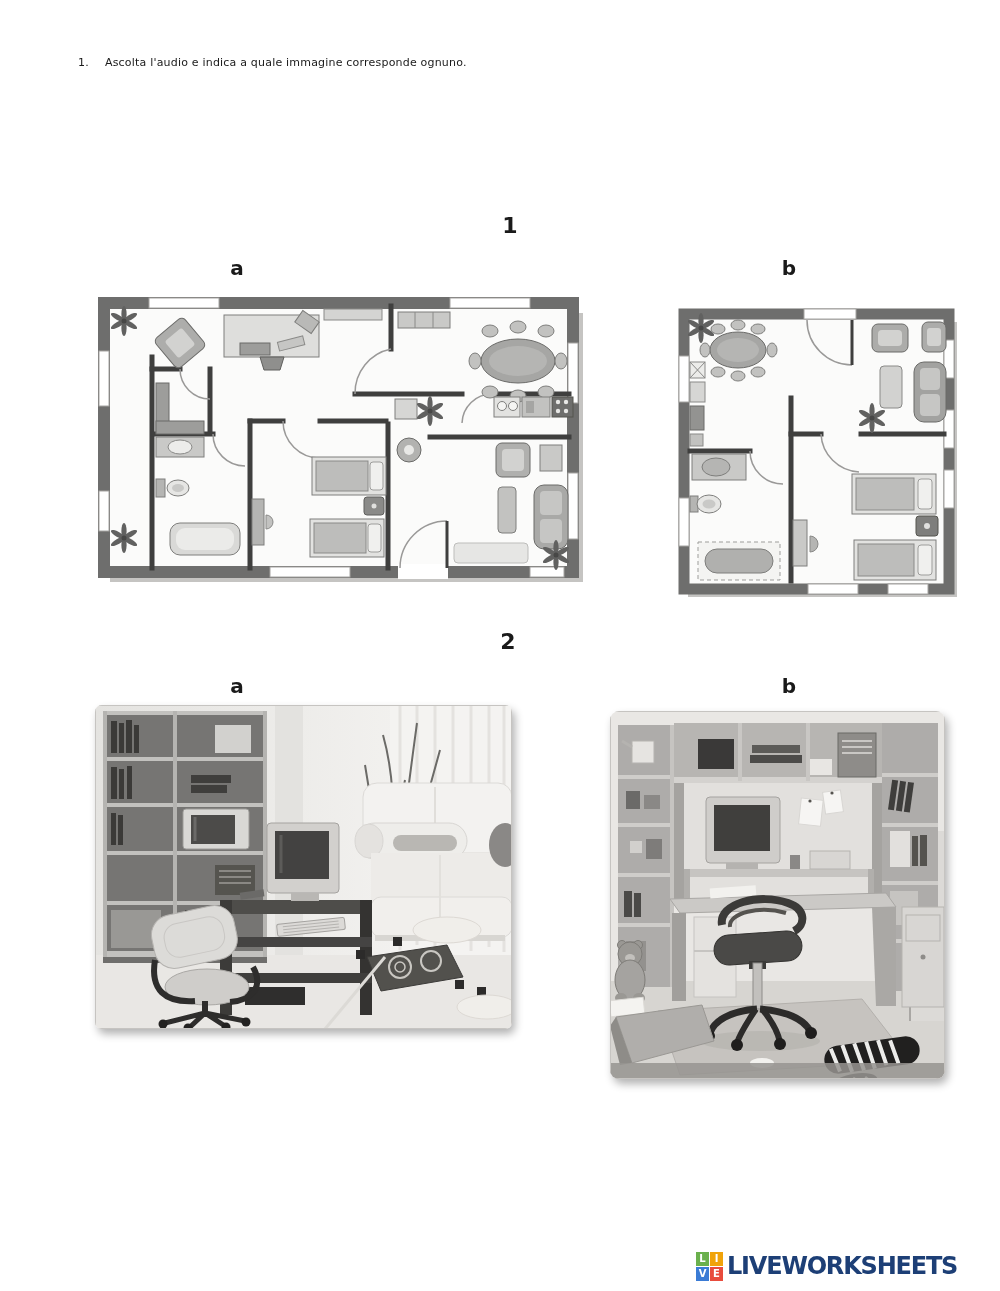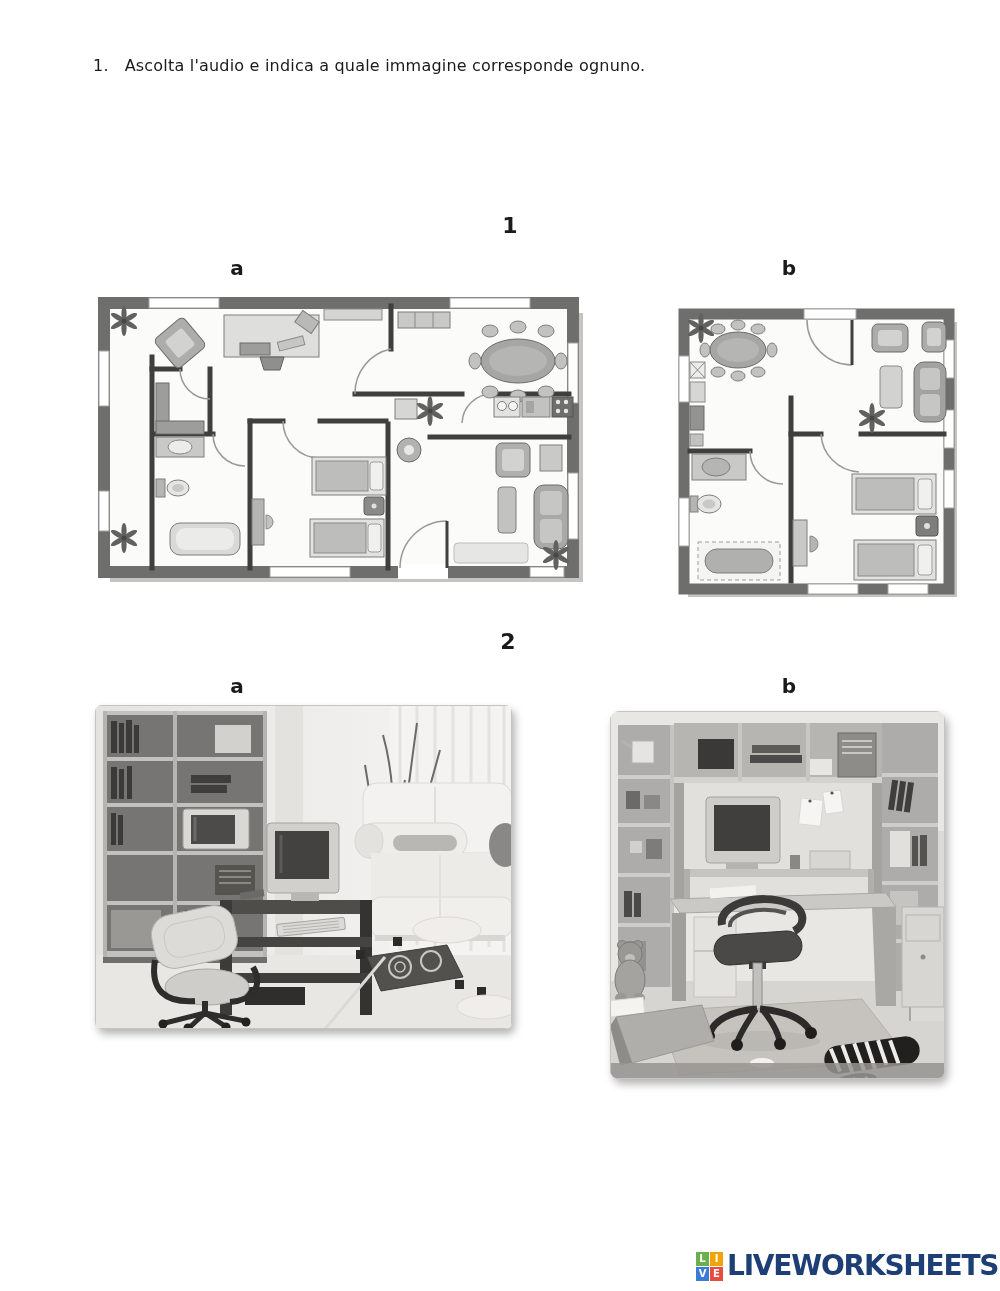--- a/index.html
+++ b/index.html
@@ -1,18 +1,18 @@
 <!DOCTYPE html>
 <html><head>
 <meta charset="utf-8">
 <style>
   html,body{margin:0;padding:0;background:#ffffff;}
   .page{position:relative;width:1000px;height:1291px;background:#ffffff;
         font-family:"DejaVu Sans",sans-serif;color:#1a1a1a;overflow:hidden;}
-  .instruction{position:absolute;left:93px;top:56px;width:720px;font-size:16px;
+  .instruction{position:absolute;left:78px;top:56px;width:720px;font-size:11px;
                font-weight:500;letter-spacing:0.2px;}
   .instruction .num{display:inline-block;margin-right:16px;}
   .ex-num{position:absolute;width:100px;text-align:center;font-size:22px;font-weight:bold;}
   .ex-num.one{left:460px;top:213px;}
   .ex-num.two{left:458px;top:629px;}
   .ab-label{position:absolute;width:54px;text-align:center;font-size:20px;font-weight:bold;}
   .ab-label.a1{left:210px;top:256px;}
   .ab-label.b1{left:762px;top:256px;}
   .ab-label.a2{left:210px;top:674px;}
   .ab-label.b2{left:762px;top:674px;}
@@ -22,21 +22,21 @@
   .plan-b{left:674px;top:304px;width:285px;height:295px;}
   .photo-a{left:95px;top:705px;width:417px;height:324px;border-radius:7px;overflow:hidden;
            box-shadow:3px 5px 9px rgba(0,0,0,.30);}
   .photo-b{left:610px;top:711px;width:335px;height:368px;border-radius:9px;overflow:hidden;
            box-shadow:3px 5px 9px rgba(0,0,0,.30);}
   .logo{position:absolute;left:696px;top:1251px;display:flex;align-items:center;gap:4px;
         text-decoration:none;cursor:pointer;}
   .logo-grid{display:grid;grid-template-columns:13px 13px;grid-auto-rows:14px;gap:1px;}
   .logo-grid .sq{display:flex;align-items:center;justify-content:center;color:#fff;
                  font-size:10px;font-weight:bold;line-height:1;}
-  .logo-text{font-size:28px;font-weight:800;letter-spacing:-1.2px;line-height:30px;}
+  .logo-text{font-size:24px;font-weight:800;letter-spacing:-1.2px;line-height:30px;}
 </style>
 </head>
 <body>
 
 <div class="page">
 
   <div class="instruction">
     <span class="num">1.</span><span>Ascolta l'audio e indica a quale immagine corresponde ognuno.</span>
   </div>
 

